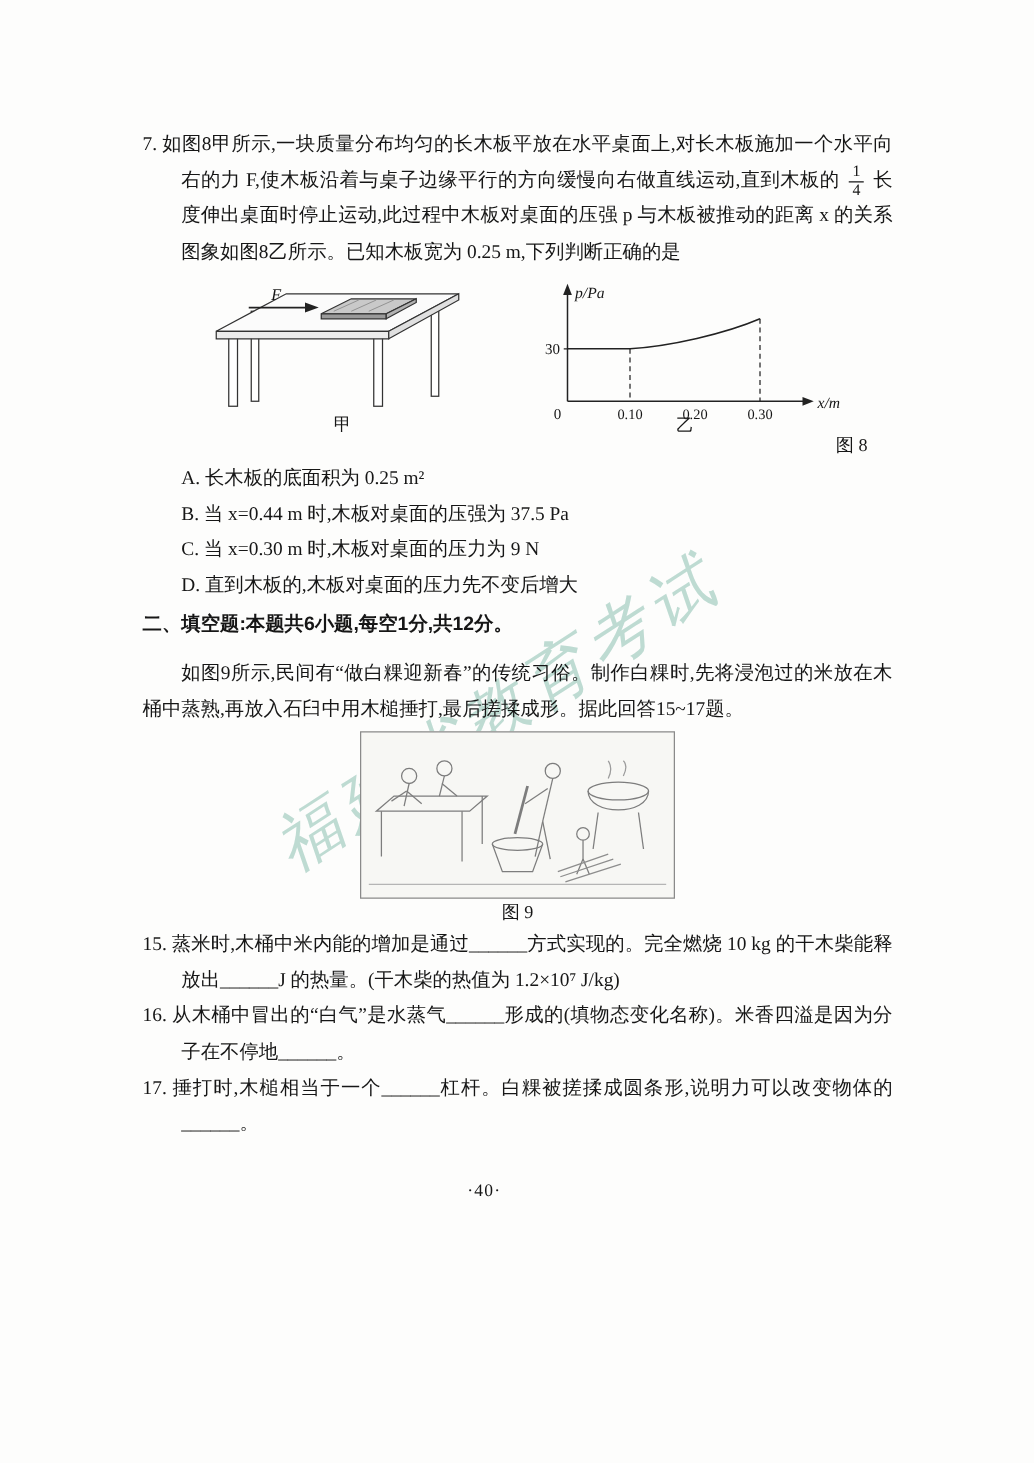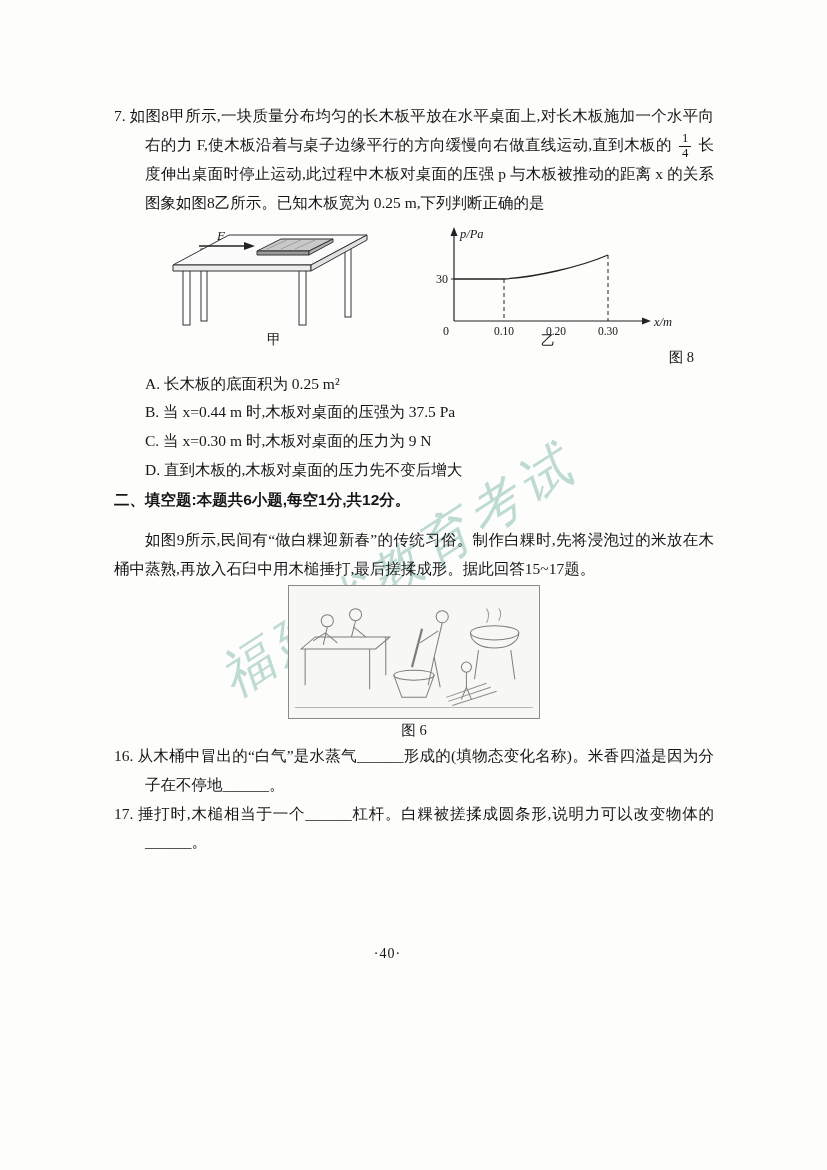--- a/index.html
+++ b/index.html
@@ -211,23 +211,27 @@
           <line x1="176" y1="85" x2="176" y2="100"></line>
           <line x1="176" y1="100" x2="171" y2="112"></line>
           <line x1="176" y1="100" x2="181" y2="112"></line>
 
           <line x1="158" y1="114" x2="200" y2="100" stroke="#8d8d8d"></line>
           <line x1="162" y1="118" x2="206" y2="104" stroke="#8d8d8d"></line>
           <line x1="156" y1="110" x2="196" y2="96" stroke="#8d8d8d"></line>
         </g>
       </svg>
     </div>
-    <div class="fig9-caption">图 6</div>
-  </div>
-
+    <div class="fig9-caption">图 9</div>
+  </div>
+
+  <div class="hang">
+    <span>15.</span>
+    <span>蒸米时,木桶中米内能的增加是通过______方式实现的。完全燃烧 10 kg 的干木柴能释放出______J 的热量。(干木柴的热值为 1.2×10⁷ J/kg)</span>
+  </div>
 
   <div class="hang">
     <span>16.</span>
     <span>从木桶中冒出的“白气”是水蒸气______形成的(填物态变化名称)。米香四溢是因为分子在不停地______。</span>
   </div>
 
   <div class="hang">
     <span>17.</span>
     <span>捶打时,木槌相当于一个______杠杆。白粿被搓揉成圆条形,说明力可以改变物体的______。</span>
   </div>

